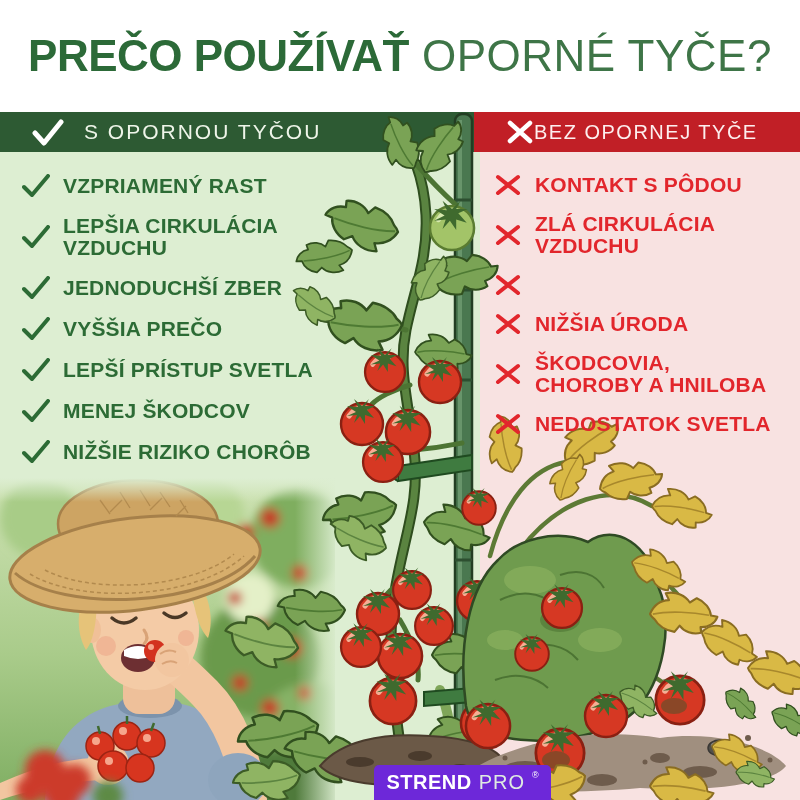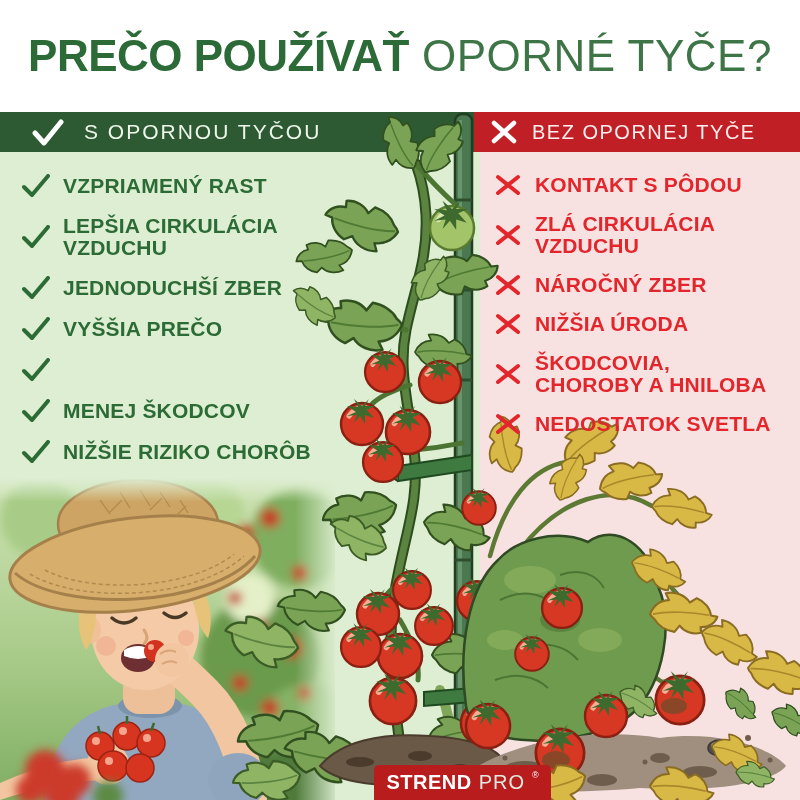--- a/index.html
+++ b/index.html
@@ -9,33 +9,33 @@
   .hdr{position:absolute;top:0;left:0;width:800px;height:112px;background:#fff;
        display:flex;align-items:center;justify-content:center;gap:13px;z-index:5;}
   .t-strong{font-weight:bold;font-size:44px;color:#2c6a38;letter-spacing:-0.5px;}
   .t-light{font-weight:normal;font-size:44px;color:#3e7547;letter-spacing:0.5px;}
   .panel{position:absolute;top:152px;height:648px;z-index:1;}
   .panel-green{left:0;width:480px;background:#ddeed2;}
   .panel-pink{left:480px;width:320px;background:#f8e2e1;}
   .bar{position:absolute;top:112px;height:40px;display:flex;align-items:center;z-index:2;}
   .bar-green{left:0;width:474px;background:#2d5a33;padding-left:32px;gap:20px;
              color:#eef5e9;font-size:21px;letter-spacing:2px;}
-  .bar-red{left:474px;width:326px;background:#c11f26;padding-left:16px;gap:14px;
+  .bar-red{left:474px;width:326px;background:#c11f26;padding-left:32px;gap:0;
            color:#fdeeee;font-size:20px;letter-spacing:1.5px;}
   .photo{position:absolute;left:0;top:478px;width:335px;height:322px;z-index:3;}
   .art{position:absolute;left:0;top:0;width:800px;height:800px;z-index:4;pointer-events:none;}
   .list{position:absolute;z-index:5;list-style:none;display:flex;flex-direction:column;gap:17px;}
   .list-green{left:22px;top:174px;width:306px;}
   .list-red{left:494px;top:174px;width:298px;}
   .item{display:flex;align-items:center;}
   .item svg{flex:0 0 28px;margin-right:13px;margin-top:0;}
   .txt{font-weight:bold;font-size:21px;line-height:22px;white-space:pre-line;letter-spacing:0.2px;}
   .list-green .txt{color:#2c6b35;}
   .list-red .txt{color:#e2262c;}
-  .logo{position:absolute;left:374px;top:765px;width:177px;height:35px;background:#b91c1c;
+  .logo{position:absolute;left:374px;top:765px;width:177px;height:35px;background:#6d28d9;
         border-radius:5px 5px 0 0;display:flex;align-items:center;justify-content:center;
         gap:7px;z-index:6;color:#fff;}
   .lg-b{font-weight:bold;font-size:20px;letter-spacing:0.5px;}
   .lg-l{font-weight:normal;font-size:20px;letter-spacing:1px;color:#dfeae2;text-align:right;}
   .lg-r{font-size:9px;align-self:flex-start;margin-top:5px;}
 </style>
 </head>
 <body>
 
 <div class="stage">
@@ -321,20 +321,21 @@
     <li class="item">
       <svg width="28" height="24" viewBox="0 0 28 24">
           <path d="M2 13 L10 21 L26 2" fill="none" stroke="#2c6b35" stroke-width="4" stroke-linecap="round" stroke-linejoin="round"></path>
         </svg>
       <span class="txt">VYŠŠIA PREČO</span>
       </li>
     <li class="item">
       <svg width="28" height="24" viewBox="0 0 28 24">
           <path d="M2 13 L10 21 L26 2" fill="none" stroke="#2c6b35" stroke-width="4" stroke-linecap="round" stroke-linejoin="round"></path>
         </svg>
+      <span class="txt">LEPŠÍ PRÍSTUP SVETLA</span>
       </li>
     <li class="item">
       <svg width="28" height="24" viewBox="0 0 28 24">
           <path d="M2 13 L10 21 L26 2" fill="none" stroke="#2c6b35" stroke-width="4" stroke-linecap="round" stroke-linejoin="round"></path>
         </svg>
       <span class="txt">MENEJ ŠKODCOV</span>
       </li>
     <li class="item">
       <svg width="28" height="24" viewBox="0 0 28 24">
           <path d="M2 13 L10 21 L26 2" fill="none" stroke="#2c6b35" stroke-width="4" stroke-linecap="round" stroke-linejoin="round"></path>
@@ -354,21 +355,20 @@
       <svg width="24" height="22" viewBox="0 0 24 22">
           <path d="M2 3 L22 19 M22 3 L2 19" fill="none" stroke="#e2262c" stroke-width="4" stroke-linecap="round"></path>
         </svg>
       <span class="txt">ZLÁ CIRKULÁCIA
 VZDUCHU</span>
       </li>
     <li class="item">
       <svg width="24" height="22" viewBox="0 0 24 22">
           <path d="M2 3 L22 19 M22 3 L2 19" fill="none" stroke="#e2262c" stroke-width="4" stroke-linecap="round"></path>
         </svg>
-      <span class="txt">NÁROČNÝ ZBER</span>
       </li>
     <li class="item">
       <svg width="24" height="22" viewBox="0 0 24 22">
           <path d="M2 3 L22 19 M22 3 L2 19" fill="none" stroke="#e2262c" stroke-width="4" stroke-linecap="round"></path>
         </svg>
       <span class="txt">NIŽŠIA ÚRODA</span>
       </li>
     <li class="item">
       <svg width="24" height="22" viewBox="0 0 24 22">
           <path d="M2 3 L22 19 M22 3 L2 19" fill="none" stroke="#e2262c" stroke-width="4" stroke-linecap="round"></path>

